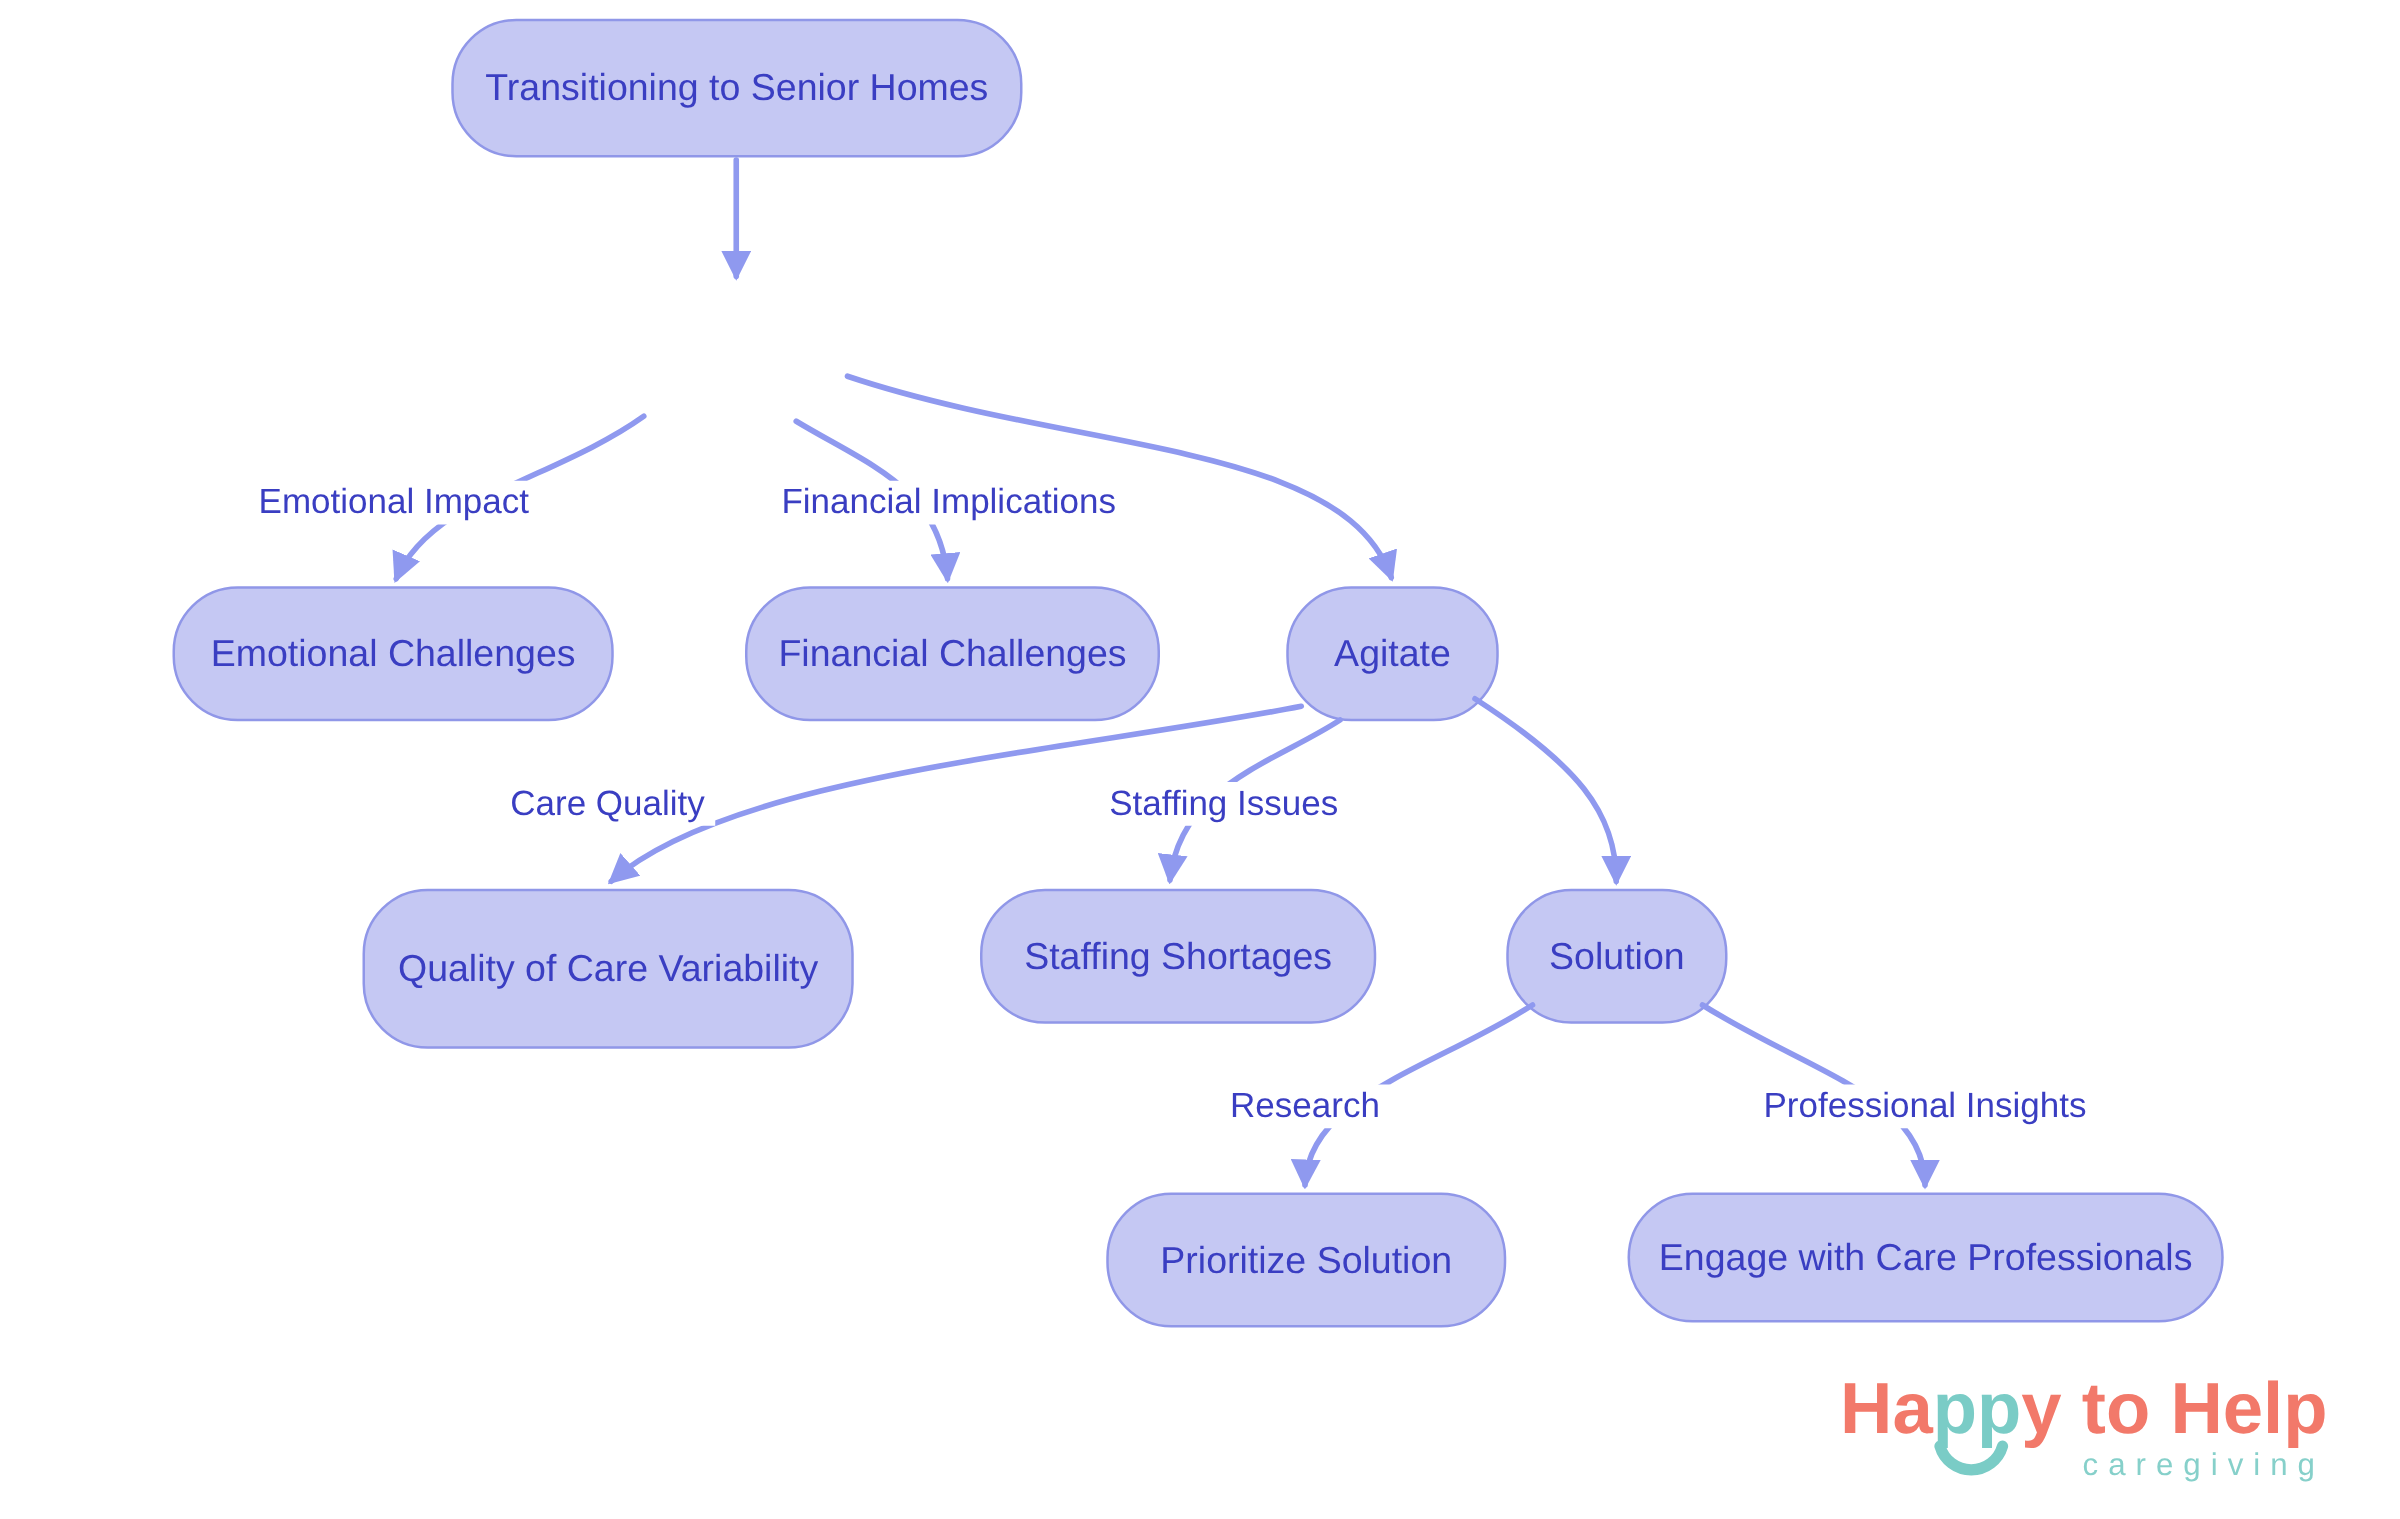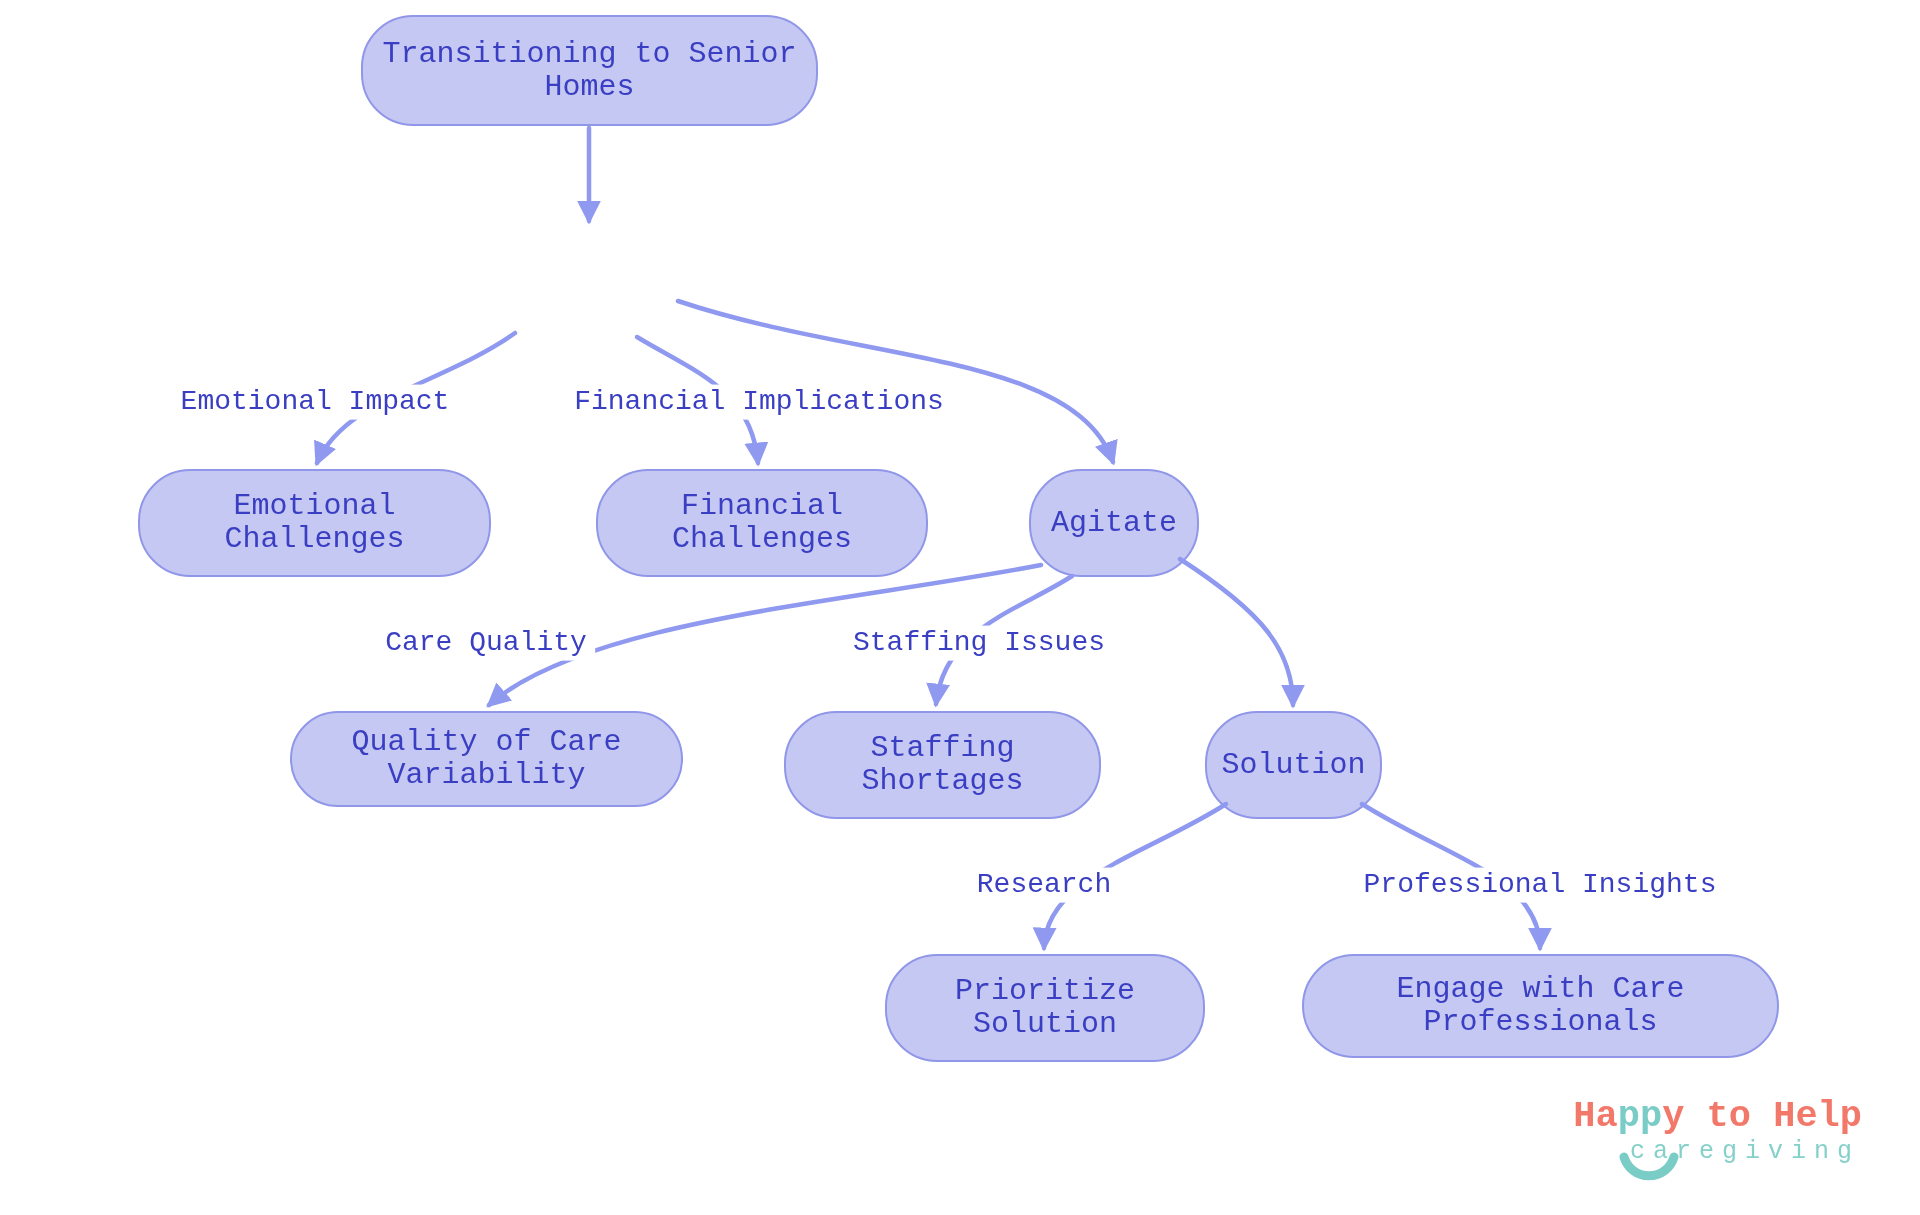--- a/index.html
+++ b/index.html
@@ -1,21 +1,21 @@
 <!DOCTYPE html>
 <html style="--canvas-bg: #ffffff; --node-fill: #c5c8f3; --node-border: #9097e8; --node-text: #3a3ec2; --edge-color: #8f99ef; --edge-label-color: #3a3ec2; --logo-coral: #f2796a; --logo-teal: #7accc6; --logo-caregiving-teal: #86d0ca;"><head>
 <meta charset="utf-8">
 <style>
   html, body { margin: 0; padding: 0; background: #ffffff; }
   #canvas {
     position: relative;
     width: 1920px;
     height: 1215px;
     background: var(--canvas-bg, #ffffff);
-    font-family: Liberation Mono, monospace;
+    font-family: Liberation Sans, sans-serif;
     overflow: hidden;
   }
   #nodes-layer, #labels-layer { position: absolute; inset: 0; }
   #edges-layer { position: absolute; inset: 0; pointer-events: none; }
 
   .node {
     position: absolute;
     box-sizing: border-box;
     display: flex;
     align-items: center;
@@ -49,21 +49,21 @@
     line-height: 1.1;
   }
 
   .logo {
     position: absolute;
     top: 1098px;
     right: 58px;
     text-align: right;
   }
   .logo-line {
-    font-size: 37px;
+    font-size: 58px;
     font-weight: bold;
     letter-spacing: 0px;
     white-space: nowrap;
     line-height: 1.0;
   }
   .coral { color: var(--logo-coral); }
   .teal  { color: var(--logo-teal); }
   .pp-wrap { position: relative; display: inline-block; }
   .smile { position: absolute; left: -1px; top: 54px; }
   .logo-sub {
@@ -78,21 +78,21 @@
 </head>
 <body>
 
 <div id="canvas">
 
   <div id="nodes-layer">
       <div class="node" style="left: 361px; top: 15px; width: 457px; height: 111px;">Transitioning to Senior Homes</div>
       <div class="node" style="left: 138px; top: 469px; width: 353px; height: 108px;">Emotional Challenges</div>
       <div class="node" style="left: 596px; top: 469px; width: 332px; height: 108px;">Financial Challenges</div>
       <div class="node" style="left: 1029px; top: 469px; width: 170px; height: 108px;">Agitate</div>
-      <div class="node" style="left: 290px; top: 711px; width: 393px; height: 96px;">Quality of Care Variability</div>
+      <div class="node" style="left: 290px; top: 711px; width: 393px; height: 128px;">Quality of Care Variability</div>
       <div class="node" style="left: 784px; top: 711px; width: 317px; height: 108px;">Staffing Shortages</div>
       <div class="node" style="left: 1205px; top: 711px; width: 177px; height: 108px;">Solution</div>
       <div class="node" style="left: 885px; top: 954px; width: 320px; height: 108px;">Prioritize Solution</div>
       <div class="node" style="left: 1302px; top: 954px; width: 477px; height: 104px;">Engage with Care Professionals</div>
     </div>
 
   <svg id="edges-layer" width="1920" height="1215" viewBox="0 0 1920 1215">
     <defs>
       <marker id="arrow" viewBox="0 0 10 10" refX="8.5" refY="5" markerWidth="24" markerHeight="24" markerUnits="userSpaceOnUse" orient="auto">
         <path class="arrow-head" d="M 0 0 L 10 5 L 0 10 z"></path>

